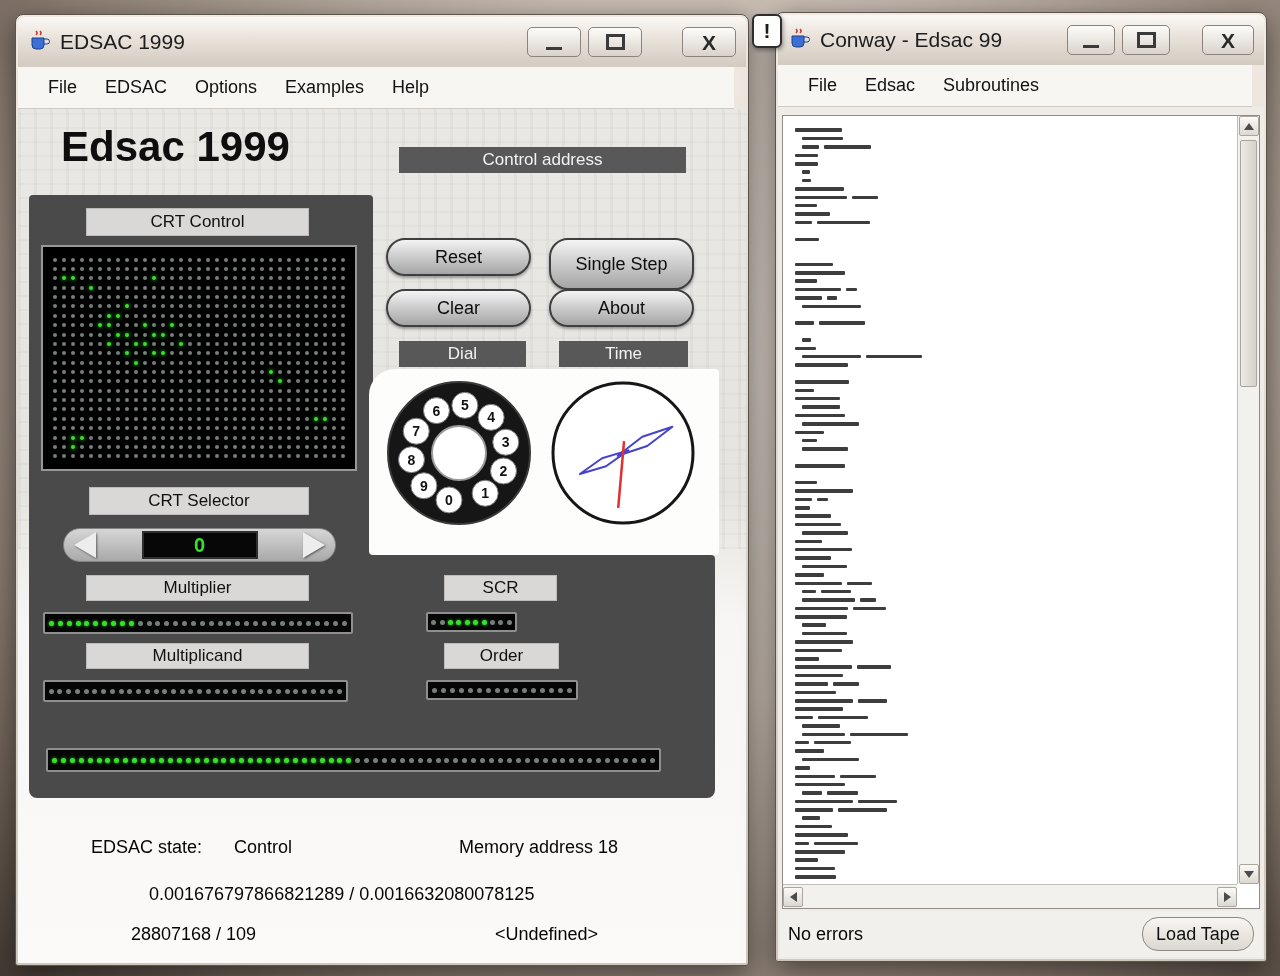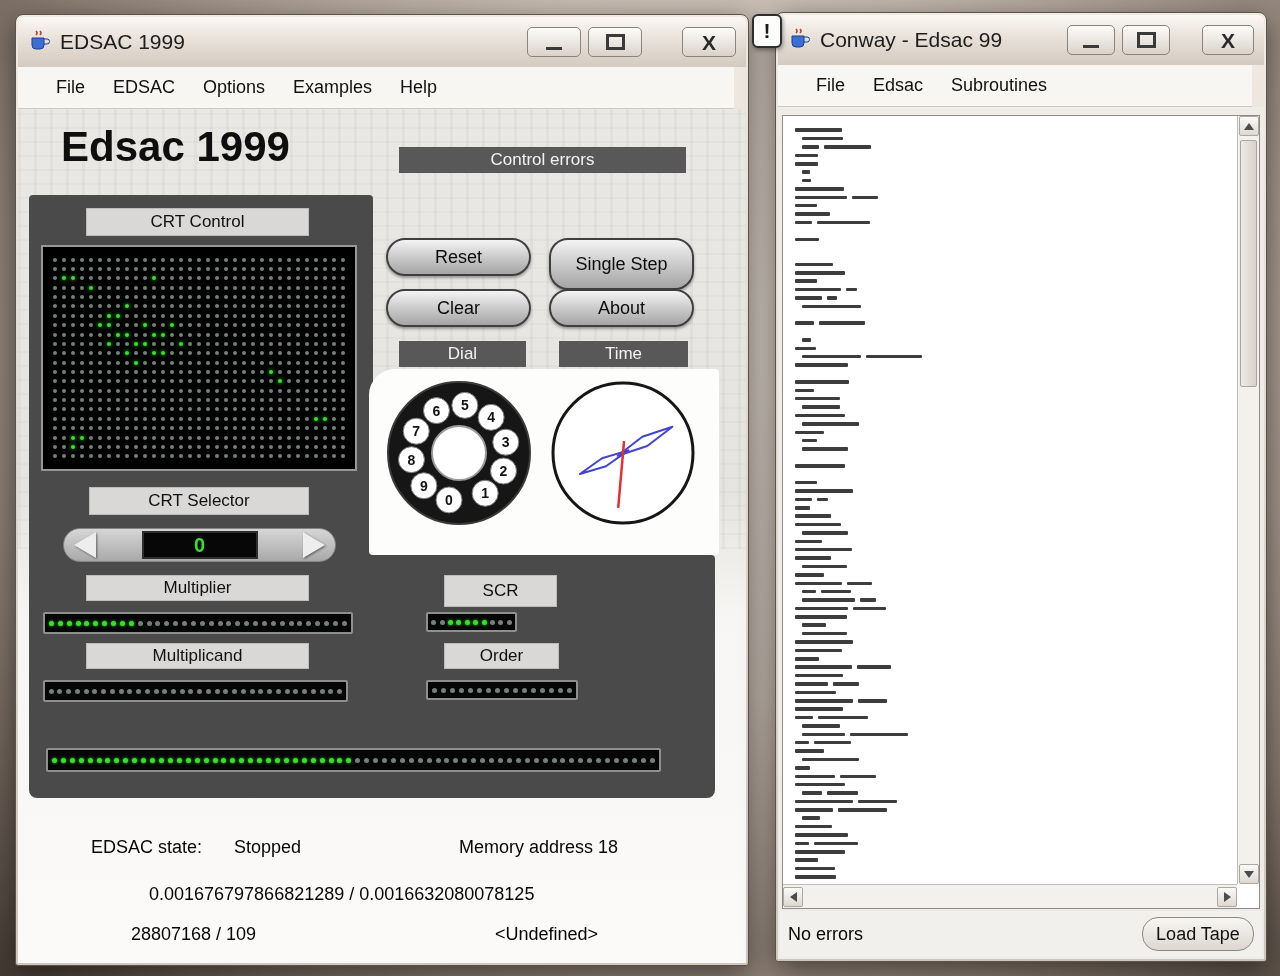--- a/index.html
+++ b/index.html
@@ -13,21 +13,21 @@
     padding:0 10px;box-sizing:border-box;border-radius:6px 6px 0 0;
     background:linear-gradient(#fbf8f4 0%,#e8e1d9 45%,#d3cac0 100%);}
   .titletext{font-size:21px;color:#1d1d1d;margin-left:10px;flex:0 0 auto;}
   .tb-spacer{flex:1;}
   .winbtn{width:52px;height:28px;margin-left:7px;border:1px solid #8a847c;border-radius:5px;
     background:linear-gradient(#fdfcfa,#d9d2c9);display:flex;align-items:center;justify-content:center;cursor:default;}
   .glyph-min{width:16px;height:3px;background:#3a3a3a;margin-top:12px;}
   .glyph-max{width:13px;height:10px;border:3px solid #3a3a3a;}
   .glyph-close{font-size:21px;font-weight:bold;color:#2a2a2a;line-height:1;}
   .menubar{position:absolute;left:2px;top:52px;right:14px;height:42px;background:#f7f6f3;
-    border-bottom:1px solid #cfcac3;display:flex;align-items:center;padding-left:24px;box-sizing:border-box;}
+    border-bottom:1px solid #cfcac3;display:flex;align-items:center;padding-left:16px;box-sizing:border-box;}
   .menu-item{font-size:18px;color:#111;padding:0 14px;cursor:default;}
   .content{position:absolute;left:2px;top:94px;right:2px;bottom:2px;overflow:hidden;
     background:linear-gradient(#eae8e4 0%, #e6e4e0 45%, #f7f6f4 60%, #fbfaf8 100%);}
   .texture{position:absolute;left:0;top:0;right:0;height:440px;
     background:repeating-linear-gradient(90deg,rgba(90,90,90,.05) 0 3px,transparent 3px 16px),
                repeating-linear-gradient(0deg,rgba(90,90,90,.04) 0 2px,transparent 2px 14px);}
   .heading{font-size:42px;font-weight:700;color:#0e0e0e;}
   .dlabel{background:#585858;color:#f2f2f2;font-size:17px;display:flex;align-items:center;justify-content:center;}
   .plabel{background:#d9d8d6;color:#101010;font-size:17px;display:flex;align-items:center;justify-content:center;
     border:1px solid #bdbcba;box-sizing:border-box;}
@@ -112,21 +112,21 @@
     </div>
     <div class="content">
       <div class="texture"></div>
 
       <div class="panel abs" style="left:11px;top:86px;width:344px;height:372px;"></div>
       <div class="panel abs" style="left:11px;top:446px;width:686px;height:243px;border-radius:4px 4px 8px 8px;"></div>
       <div class="whitebox abs" style="left:351px;top:260px;width:350px;height:186px;"></div>
 
       <div class="heading abs" style="left:43px;top:14px;">Edsac 1999</div>
 
-      <div class="dlabel abs" style="left:381px;top:38px;width:287px;height:26px;">Control errors</div>
+      <div class="dlabel abs" style="left:381px;top:38px;width:287px;height:26px;">Control address</div>
       <button class="pill" style="left:368px;top:129px;width:145px;height:38px;">Reset</button>
       <button class="pill" style="left:531px;top:129px;width:145px;height:52px;">Single Step</button>
       <button class="pill" style="left:368px;top:180px;width:145px;height:38px;">Clear</button>
       <button class="pill" style="left:531px;top:180px;width:145px;height:38px;">About</button>
 
       <div class="dlabel abs" style="left:381px;top:232px;width:127px;height:26px;">Dial</div>
       <div class="dlabel abs" style="left:541px;top:232px;width:129px;height:26px;">Time</div>
       <div class="abs" id="dial" style="left:366px;top:269px;width:150px;height:150px;"><svg width="150" height="150" viewBox="0 0 150 150">
             <circle cx="75" cy="75" r="71" fill="#161616" stroke="#3a3a3a" stroke-width="2"></circle>
             <circle cx="75" cy="75" r="27" fill="#ffffff" stroke="#9a9a9a" stroke-width="2"></circle>
@@ -925,21 +925,21 @@
           <span class="reg-dot"></span>
           <span class="reg-dot"></span>
           <span class="reg-dot"></span>
           <span class="reg-dot"></span>
           <span class="reg-dot"></span>
           <span class="reg-dot"></span>
           <span class="reg-dot"></span>
           <span class="reg-dot"></span>
           <span class="reg-dot"></span>
         </div>
-      <div class="plabel abs" style="left:426px;top:466px;width:113px;height:32px;">SCR</div>
+      <div class="plabel abs" style="left:426px;top:466px;width:113px;height:26px;">SCR</div>
       <div class="register" style="left:408px;top:503px;width:91px;height:20px;">
           <span class="reg-dot"></span>
           <span class="reg-dot"></span>
           <span class="reg-dot lit"></span>
           <span class="reg-dot lit"></span>
           <span class="reg-dot lit"></span>
           <span class="reg-dot lit"></span>
           <span class="reg-dot lit"></span>
           <span class="reg-dot"></span>
           <span class="reg-dot"></span>
@@ -1066,21 +1066,21 @@
           <span class="reg-dot"></span>
           <span class="reg-dot"></span>
           <span class="reg-dot"></span>
           <span class="reg-dot"></span>
           <span class="reg-dot"></span>
           <span class="reg-dot"></span>
           <span class="reg-dot"></span>
         </div>
 
       <div class="statustext abs" style="left:73px;top:728px;">EDSAC state:</div>
-      <div class="statustext abs" style="left:216px;top:728px;">Stopped</div>
+      <div class="statustext abs" style="left:216px;top:728px;">Control</div>
       <div class="statustext abs" style="left:441px;top:728px;">Memory address 18</div>
       <div class="statustext abs" style="left:131px;top:775px;">0.001676797866821289 / 0.0016632080078125</div>
       <div class="statustext abs" style="left:113px;top:815px;">28807168 / 109</div>
       <div class="statustext abs" style="left:477px;top:815px;">&lt;Undefined&gt;</div>
     </div>
   </div>
 
   <div class="window" style="left:775px;top:12px;width:490px;height:948px;">
     <div class="titlebar">
       <span class="java-cup">

